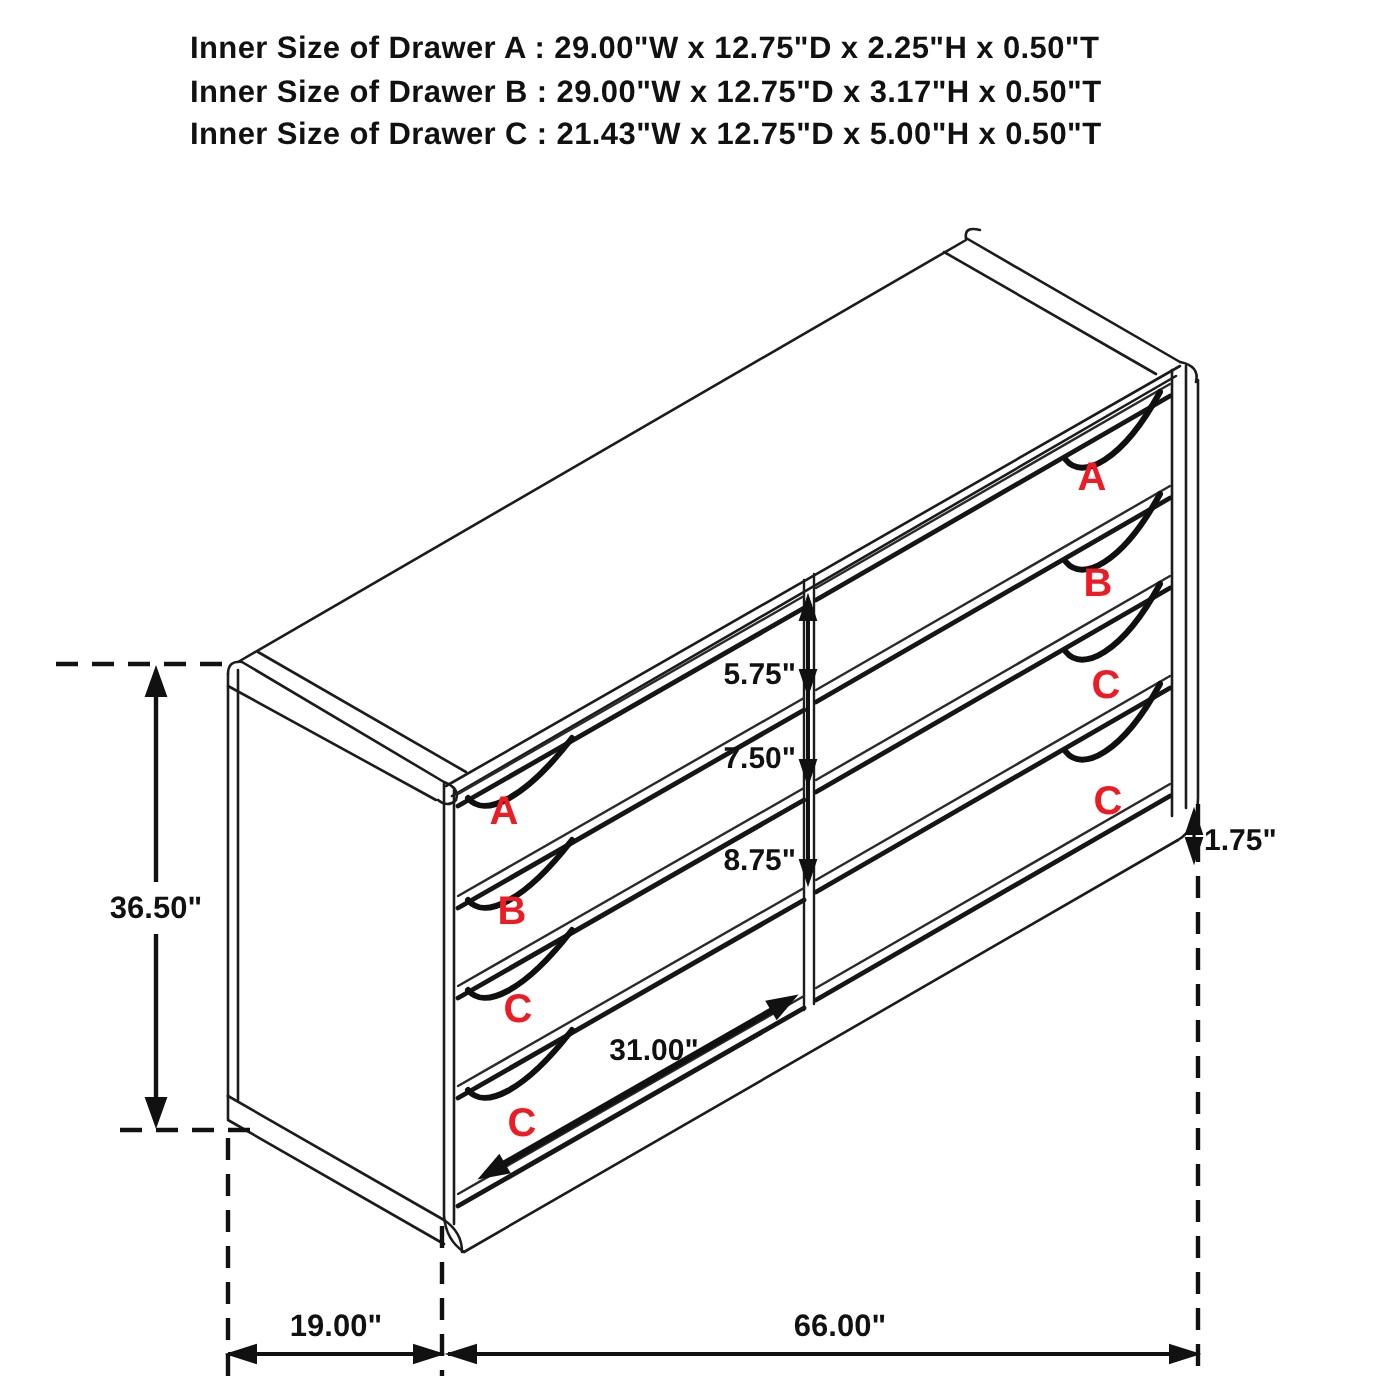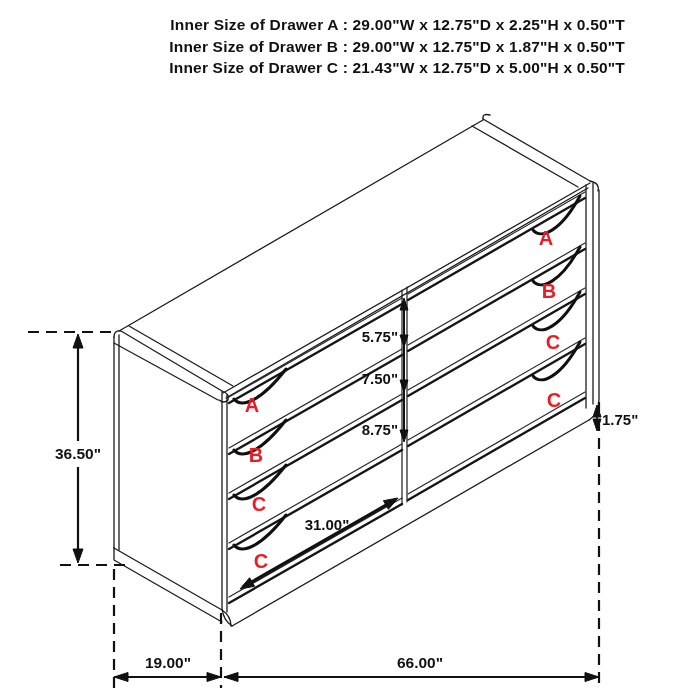--- a/index.html
+++ b/index.html
@@ -1,34 +1,34 @@
 <!DOCTYPE html>
 <html><head>
 <meta charset="utf-8">
 <style>
   html,body{margin:0;padding:0;background:#ffffff;}
   .page{position:relative;width:700px;height:700px;background:#ffffff;overflow:hidden;
         font-family:"Liberation Sans", sans-serif;}
-  .title-block{position:absolute;left:95px;top:14px;width:530px;text-align:right;
+  .title-block{position:absolute;left:95px;top:14px;width:530px;text-align:left;
         font-weight:bold;font-size:15.5px;line-height:21.5px;color:#111;letter-spacing:0.2px;}
   .title-block div{white-space:nowrap;}
   svg{position:absolute;left:0;top:0;}
   svg text{font-family:"Liberation Sans", sans-serif;font-weight:bold;}
   .dim-text{font-size:15px;fill:#111;}
   .dim-text-lg{font-size:15.5px;fill:#111;}
   .drawer-letter{font-size:20px;}
 </style>
 </head>
 <body>
 
 <div class="page">
 
   <div class="title-block">
     <div>Inner Size of Drawer A : 29.00"W x 12.75"D x 2.25"H x 0.50"T</div>
-    <div>Inner Size of Drawer B : 29.00"W x 12.75"D x 1.87"H x 0.50"T</div>
+    <div>Inner Size of Drawer B : 29.00"W x 12.75"D x 3.17"H x 0.50"T</div>
     <div>Inner Size of Drawer C : 21.43"W x 12.75"D x 5.00"H x 0.50"T</div>
   </div>
 
   <svg width="700" height="700" viewBox="0 0 700 700">
 
     <g stroke="#1c1c1c" fill="none" stroke-width="1.3" stroke-linecap="round" stroke-linejoin="round">
 
       <path d="M119,331 L483,120"></path>
       <path d="M114,337 Q114,330 121,331 L222,391"></path>
       <path d="M114,343 L218,400"></path>

